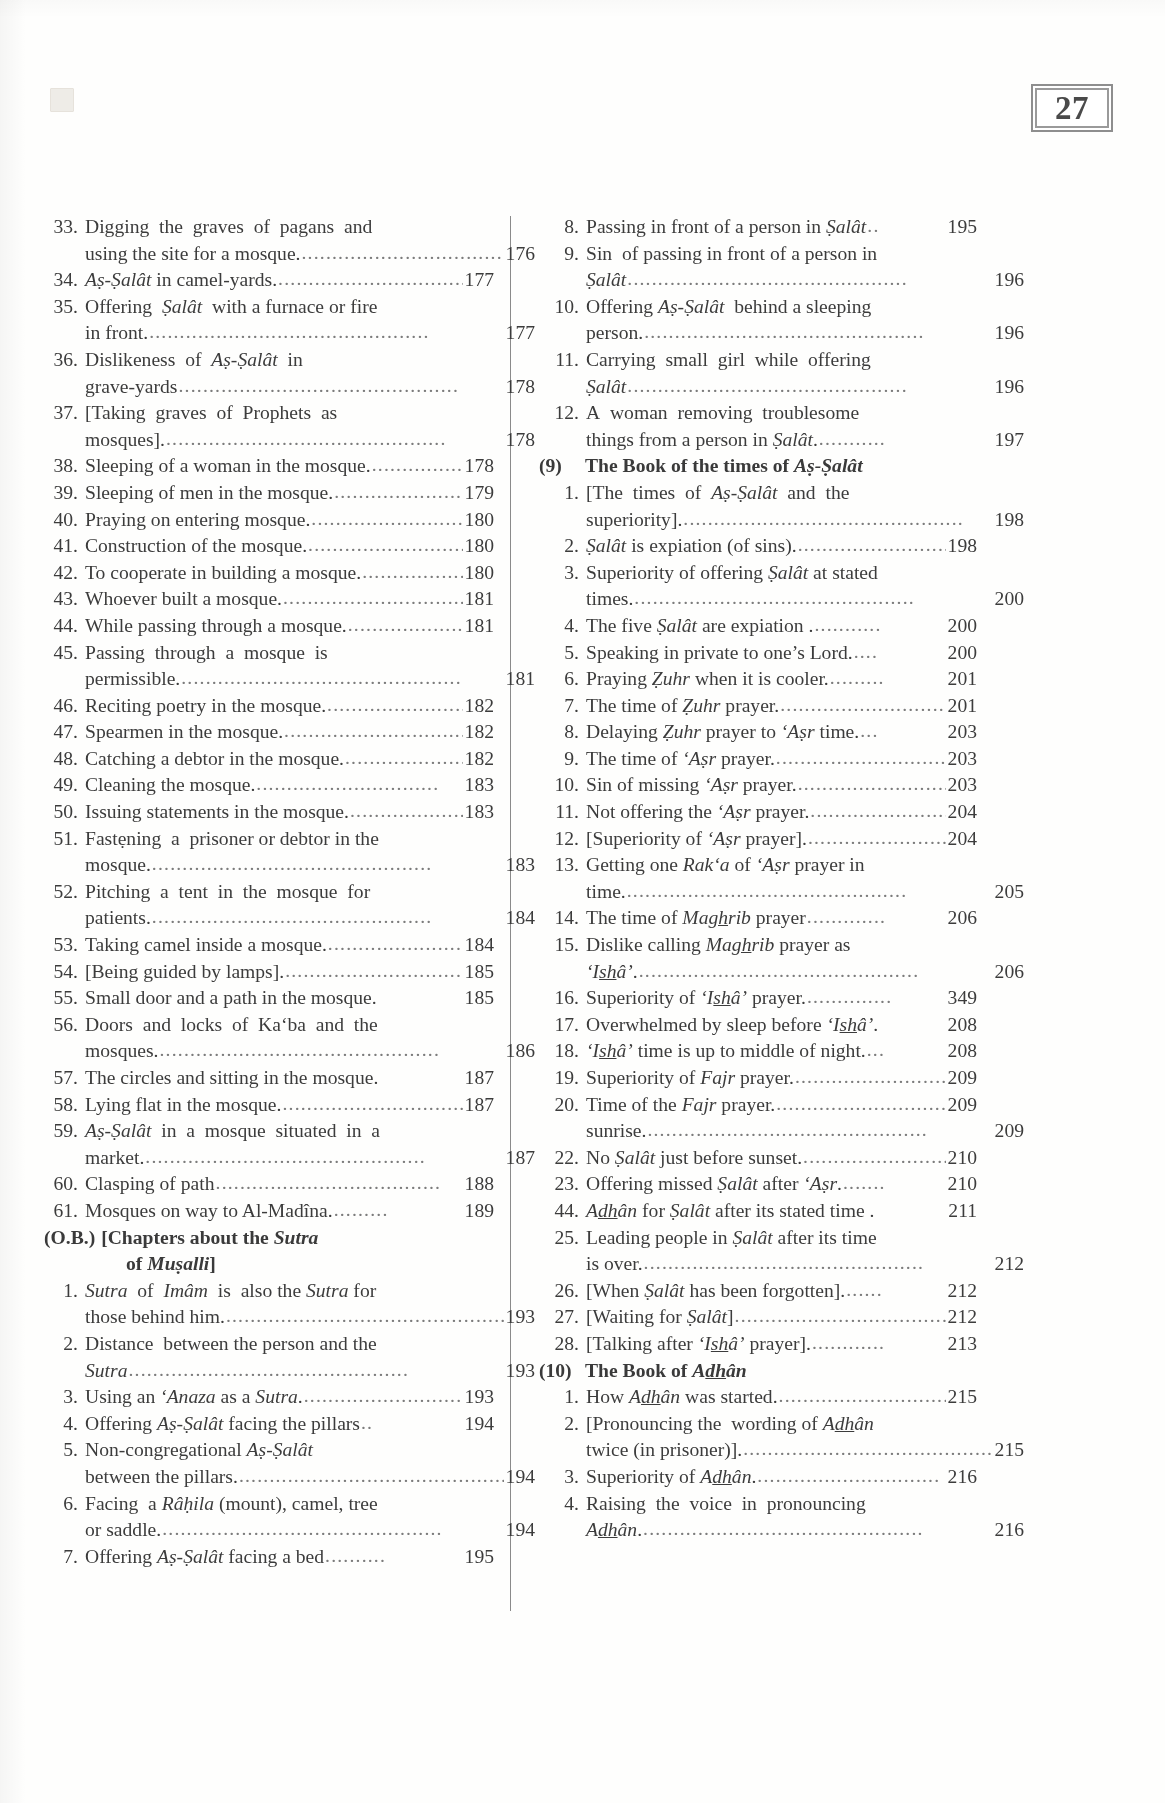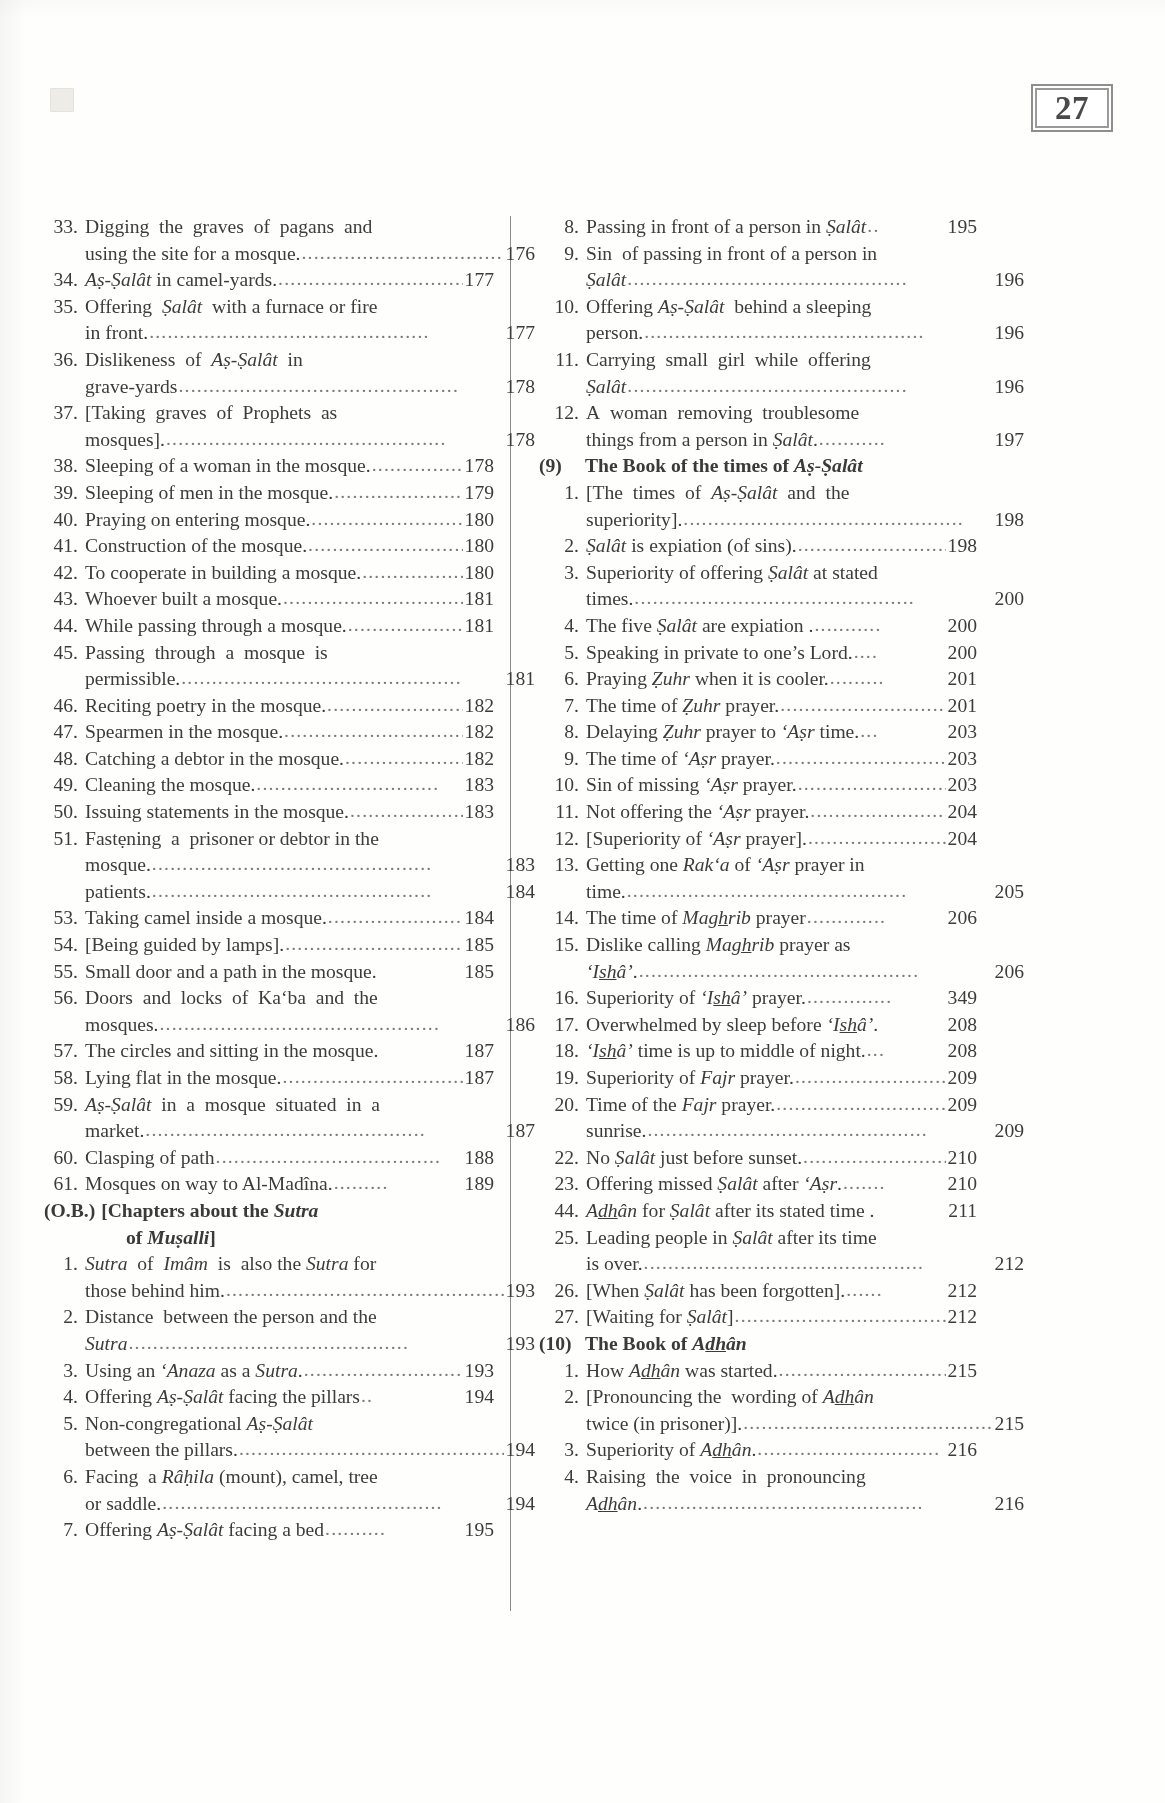--- a/index.html
+++ b/index.html
@@ -428,20 +428,24 @@
           <span class="txtwrap"><span class="t just">Fastẹning&nbsp; a&nbsp; prisoner or debtor in the</span></span>
           </div>
         <div class="line cont">
             <span class="t">mosque.</span>
             <span class="leader">..............................................</span>
             <span class="pg">183</span>
           </div>
       </div>
 
       <div class="entry">
+        <div class="ln">
+            <span class="no">52.</span>
+          <span class="txtwrap"><span class="t just">Pitching&nbsp; a&nbsp; tent&nbsp; in&nbsp; the&nbsp; mosque&nbsp; for</span></span>
+          </div>
         <div class="line cont">
             <span class="t">patients.</span>
             <span class="leader">..............................................</span>
             <span class="pg">184</span>
           </div>
       </div>
 
       <div class="entry">
         <div class="ln">
             <span class="no">53.</span>
@@ -1060,20 +1064,32 @@
           <span class="txtwrap">
               <span class="line">
                 <span class="t">[Waiting for <i>Ṣalât</i>]</span>
                 <span class="leader">..............................................</span>
                 <span class="pg">212</span>
               </span>
             </span>
           </div>
       </div>
 
+      <div class="entry">
+        <div class="ln">
+            <span class="no wide">28.</span>
+          <span class="txtwrap">
+              <span class="line">
+                <span class="t">[Talking after <i>‘I<span class="u">sh</span>â’</i> prayer].</span>
+                <span class="leader">............</span>
+                <span class="pg">213</span>
+              </span>
+            </span>
+          </div>
+      </div>
 
       <div class="sechead">
         <div class="sechead-row">
           <span class="no">(10)</span>
           <span>The Book of <i>A<span class="u">dh</span>ân</i></span>
         </div>
       </div>
 
       <div class="entry">
         <div class="ln">

